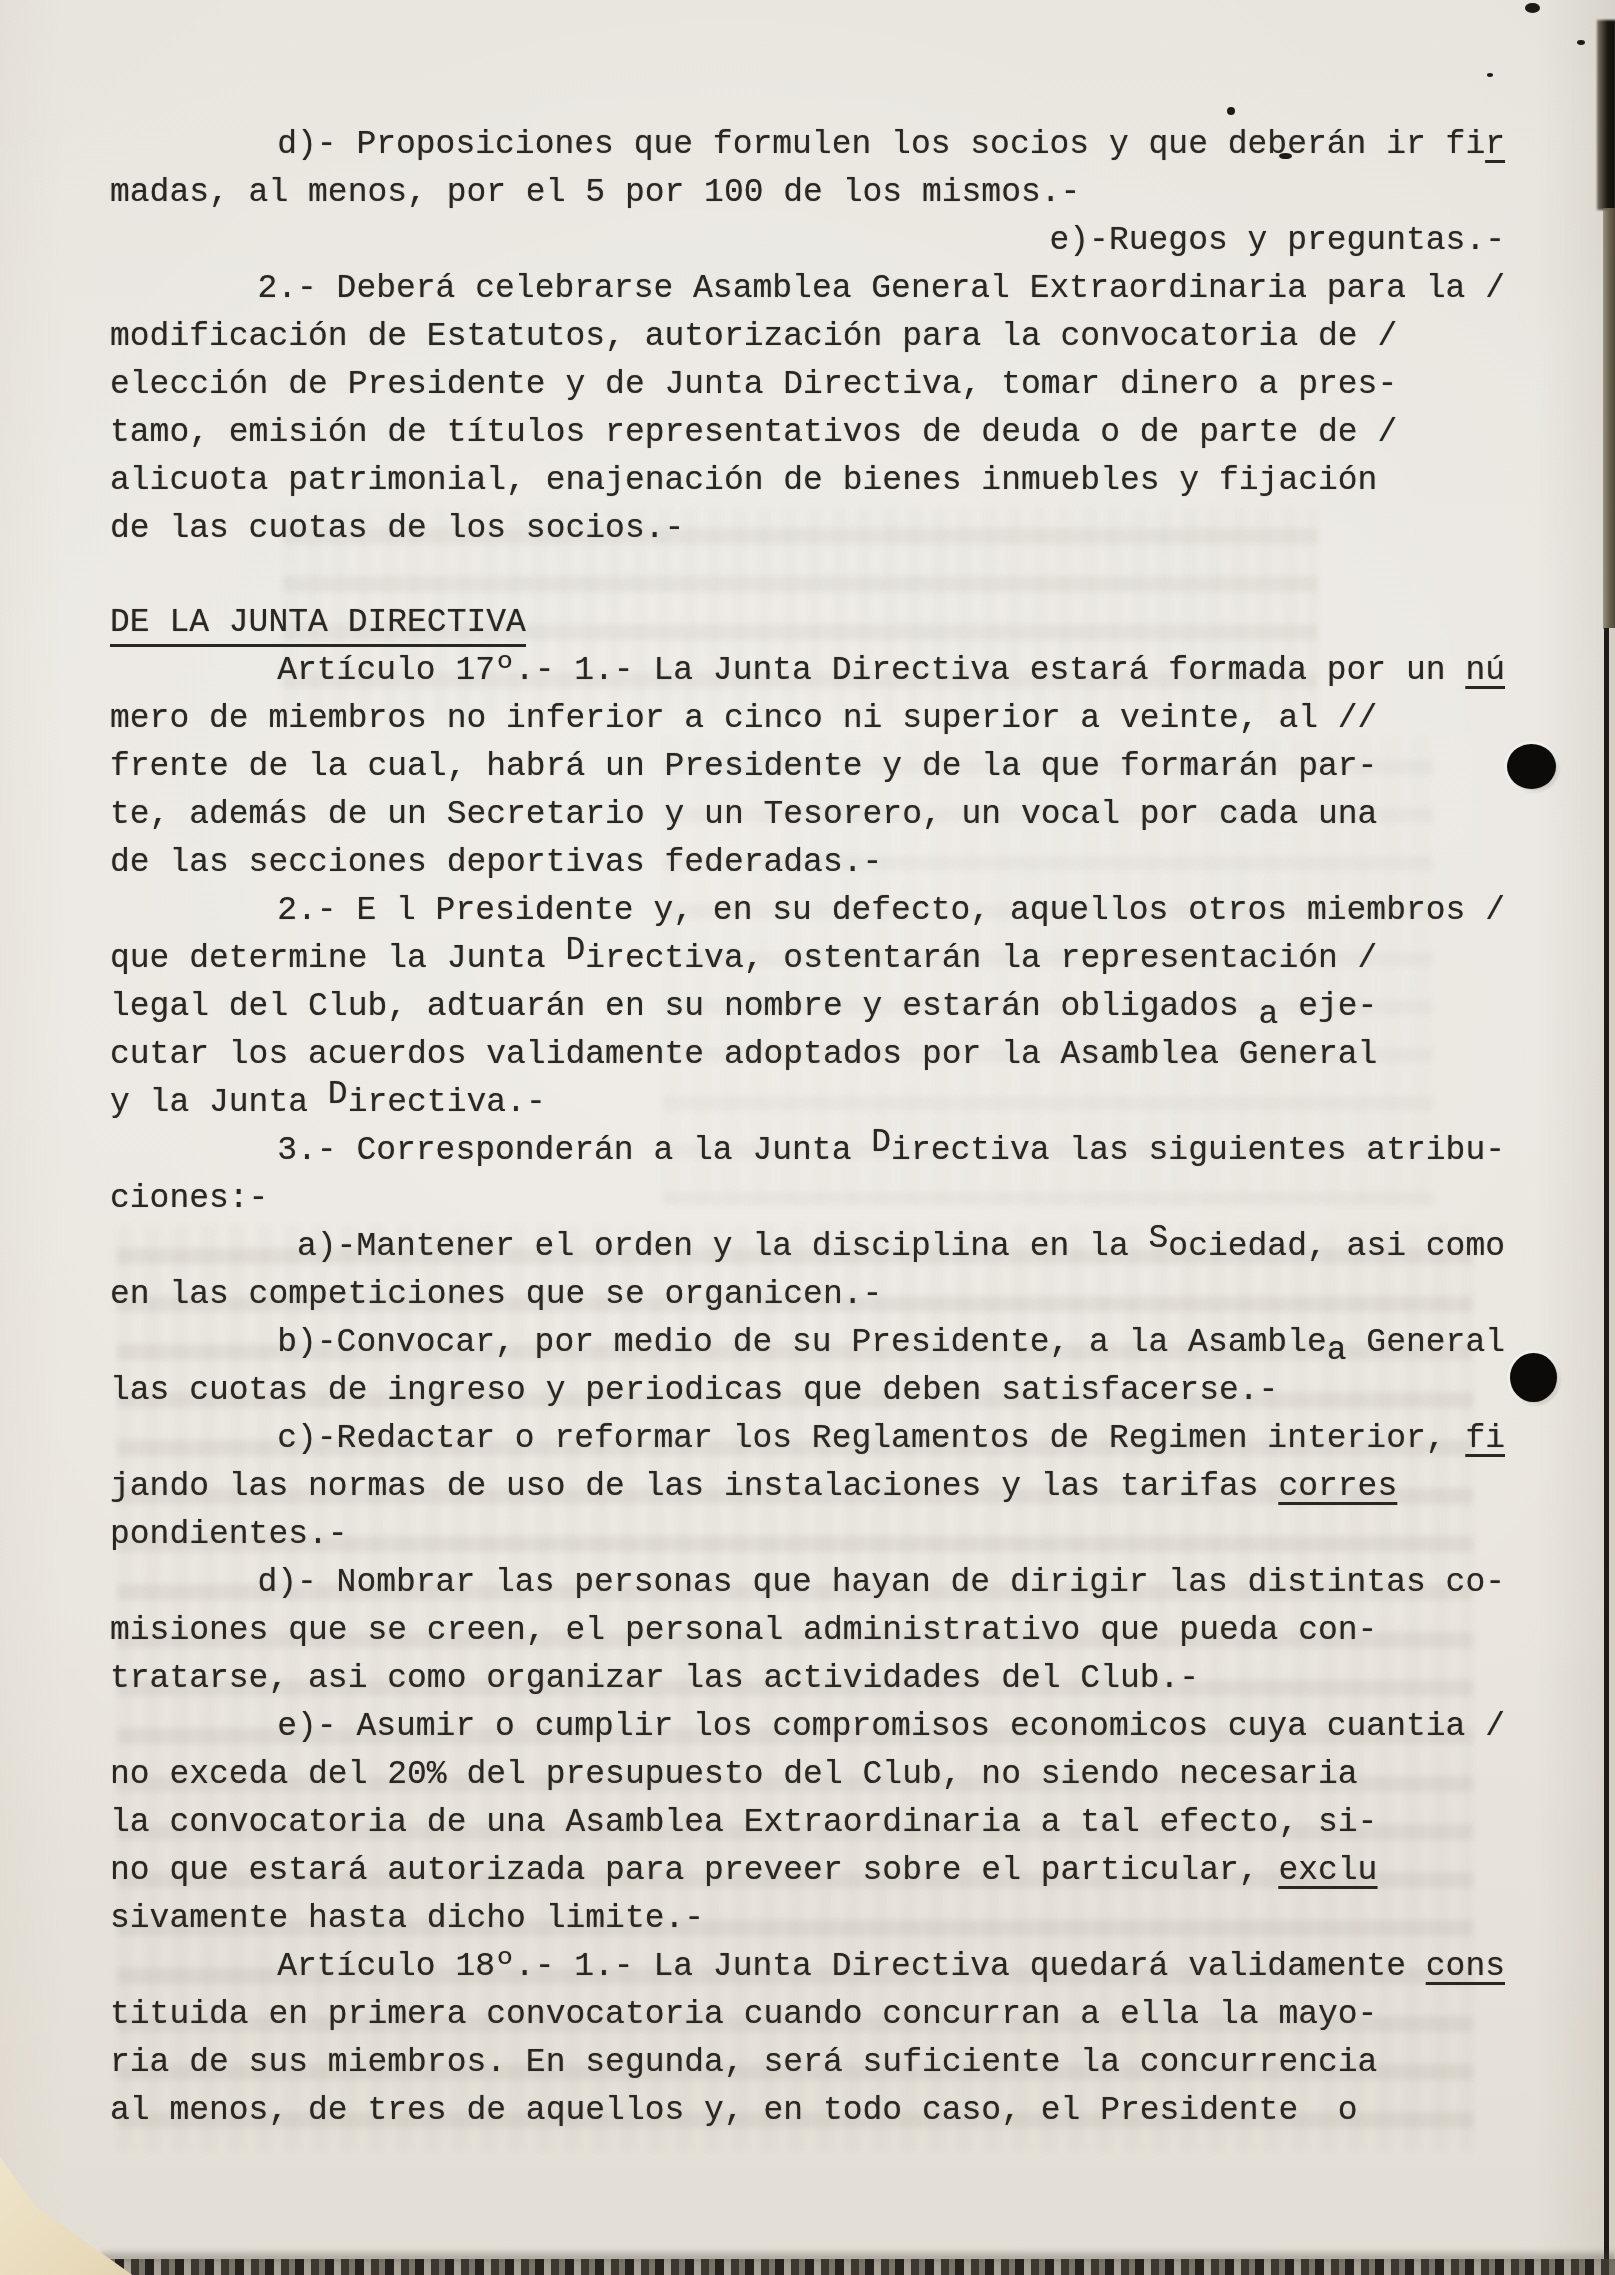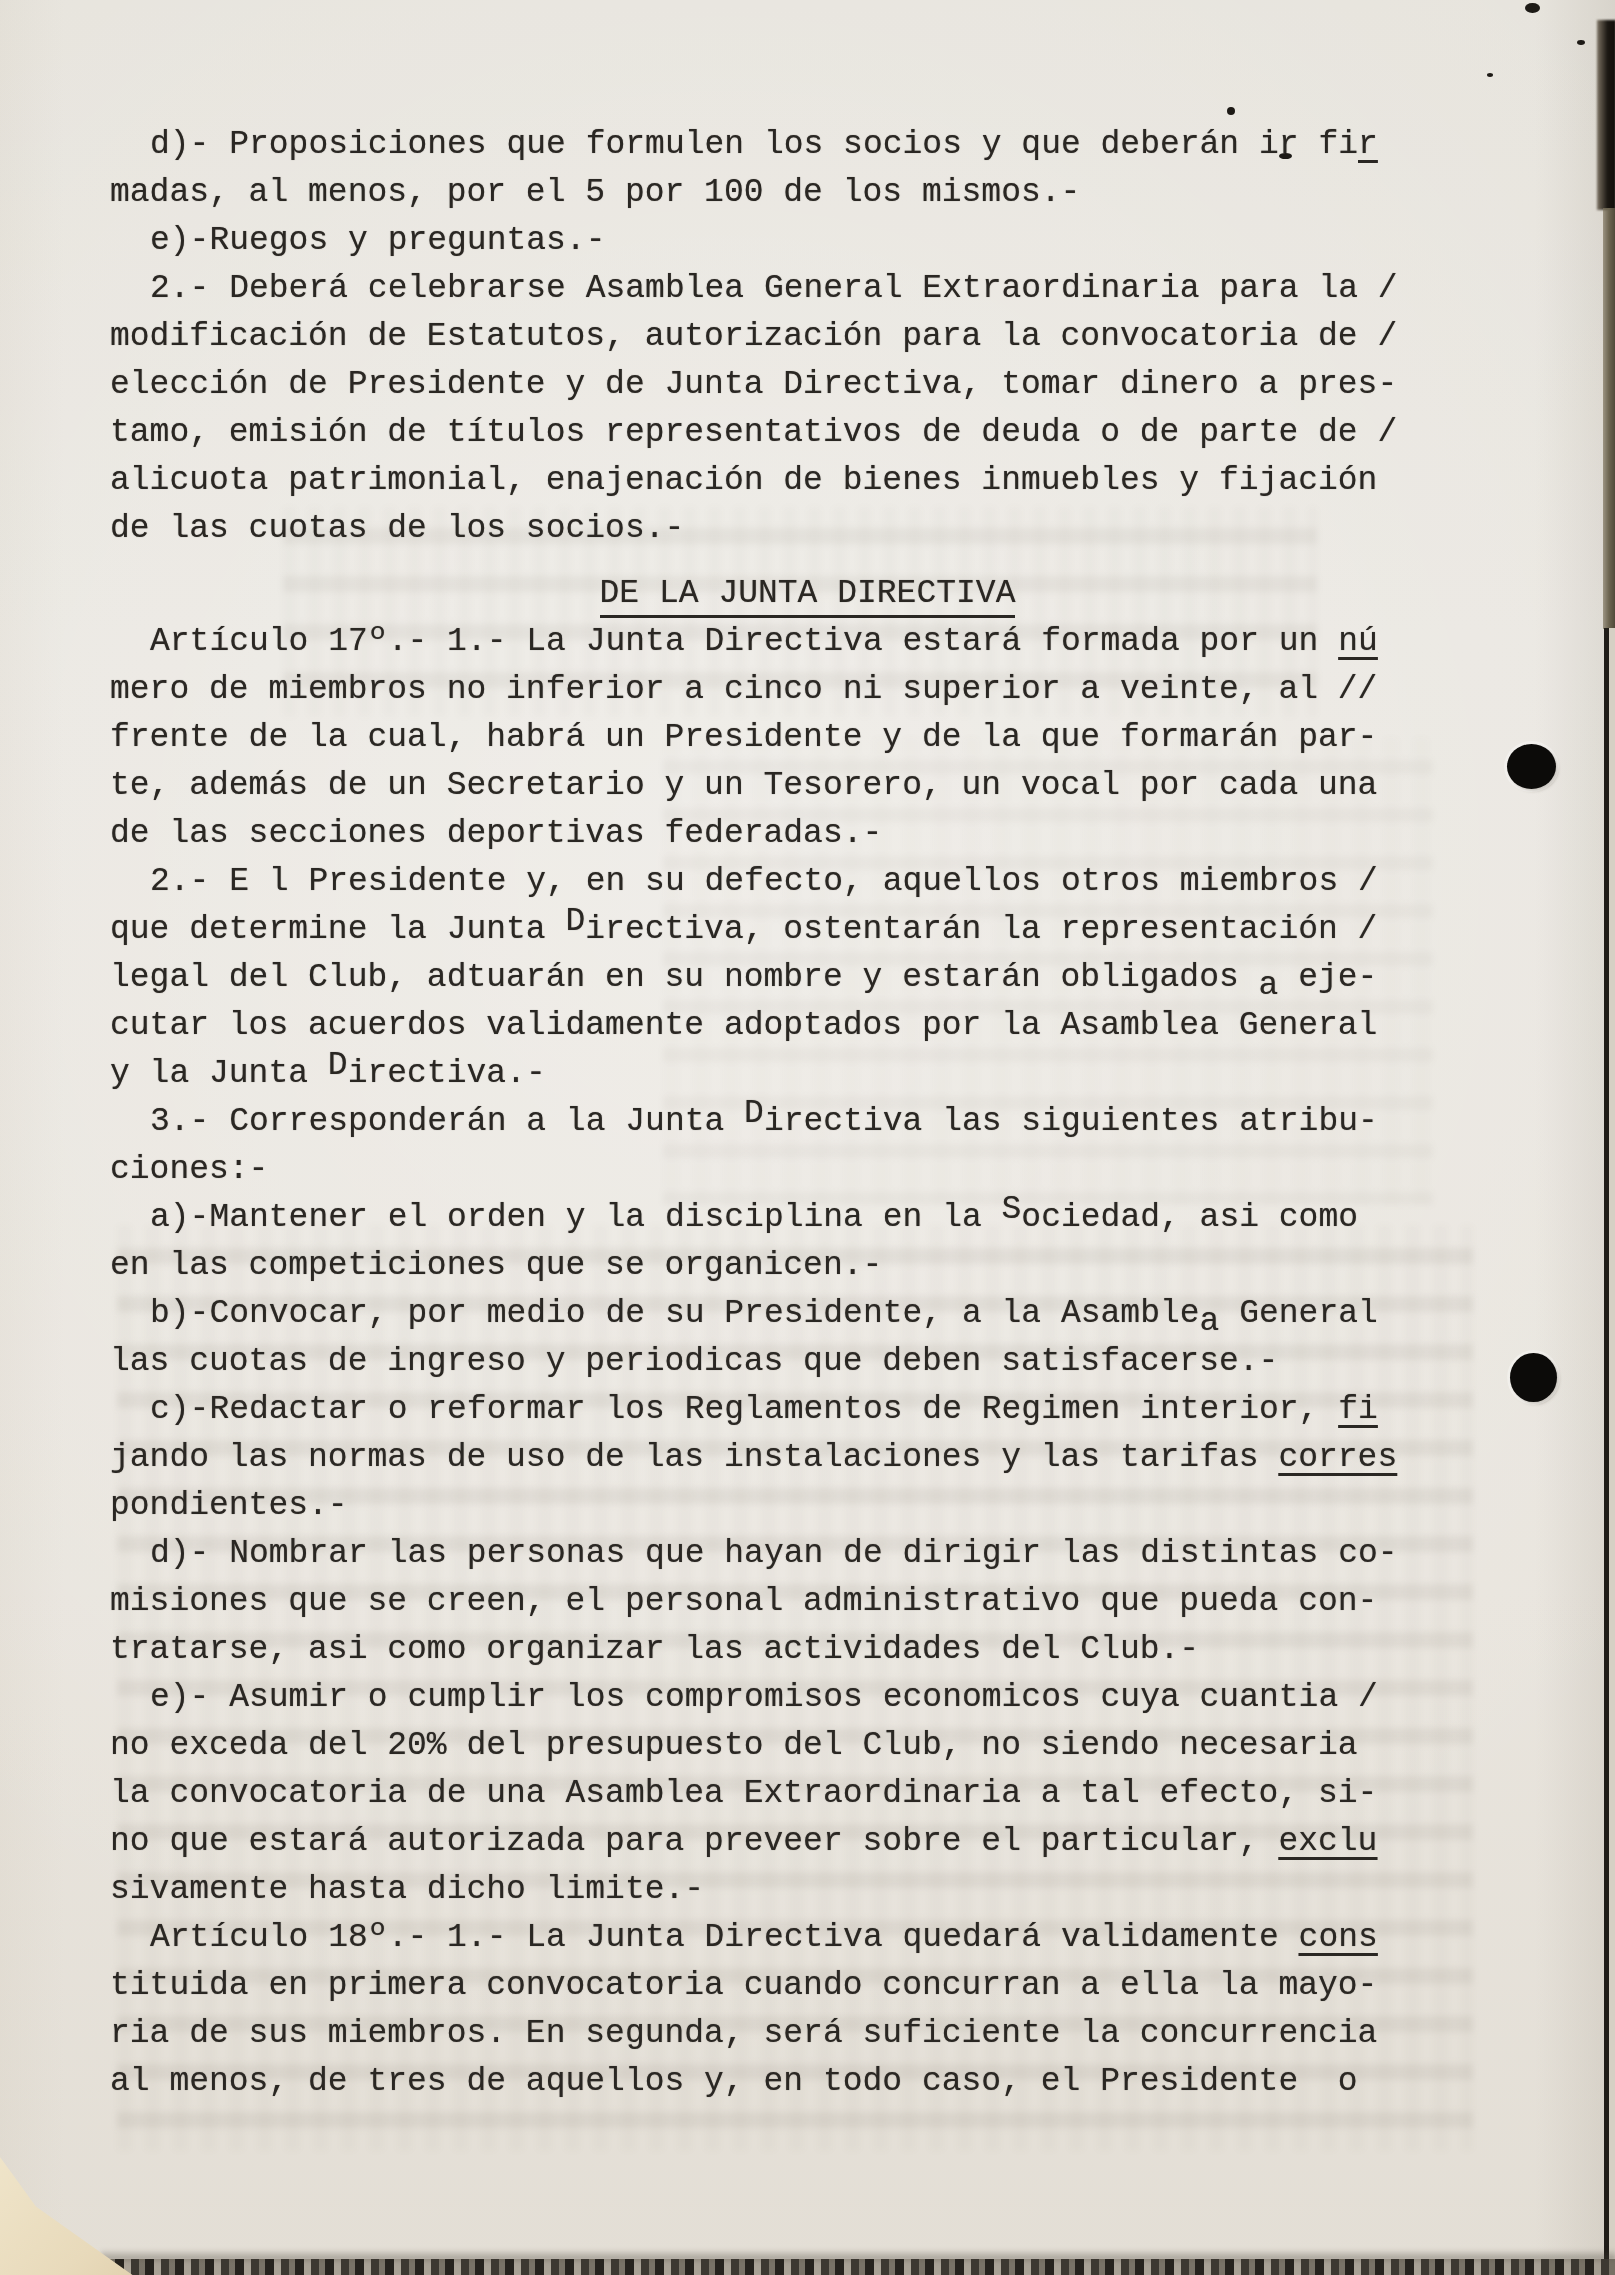--- a/index.html
+++ b/index.html
@@ -13,22 +13,22 @@
     font-family:"Liberation Mono","DejaVu Sans Mono",monospace;
   }
   
   .textblock{
     position:absolute;left:110px;top:121px;width:1395px;
     font-size:33px;line-height:48px;color:#2a2723;
     text-shadow:0 0 1px rgba(48,42,36,.55);
     white-space:pre;
   }
   .line{height:48px;}
-  .line.indent{padding-left:40px;}
-  .line.heading{margin-top:17px;text-align:center;}
+  .line.indent{padding-left:40px;text-align:right;}
+  .line.heading{margin-top:46px;}
   .line.heading > span{border-bottom:3.9px solid #2a2723;padding-bottom:2.9px;}
   .u{text-decoration:underline;text-decoration-thickness:2.9px;text-underline-offset:6.8px;}
   .low{position:relative;top:7.8px;}
   .high{position:relative;top:-7.8px;}
 
   
   .ghost{position:absolute;filter:blur(3.4px);pointer-events:none;}
   .g1{left:117px;top:1225px;width:1356px;height:926px;opacity:.6;
       background:
         repeating-linear-gradient(180deg, transparent 0 23.4px, rgba(120,112,98,.17) 23.4px 39px, transparent 39px 48px),

